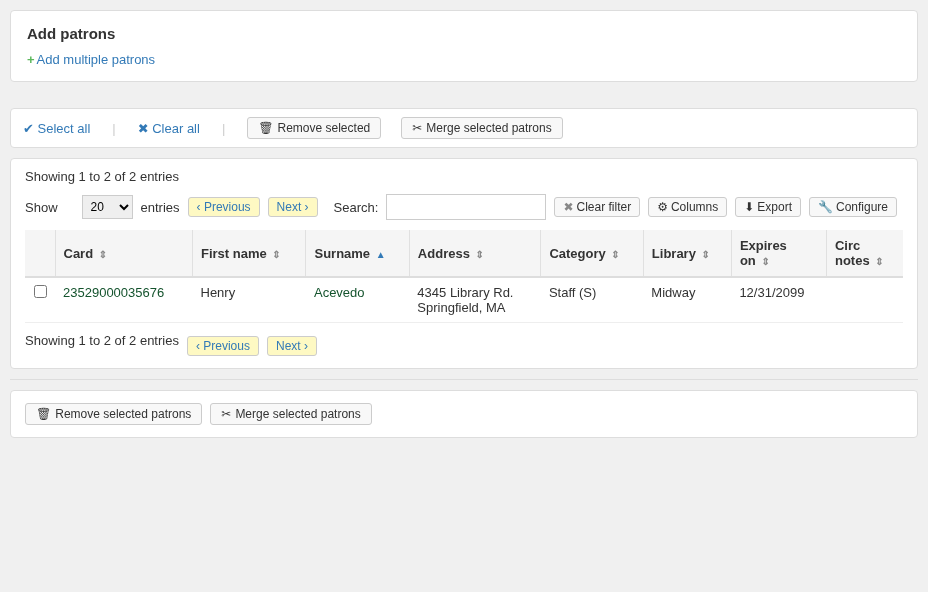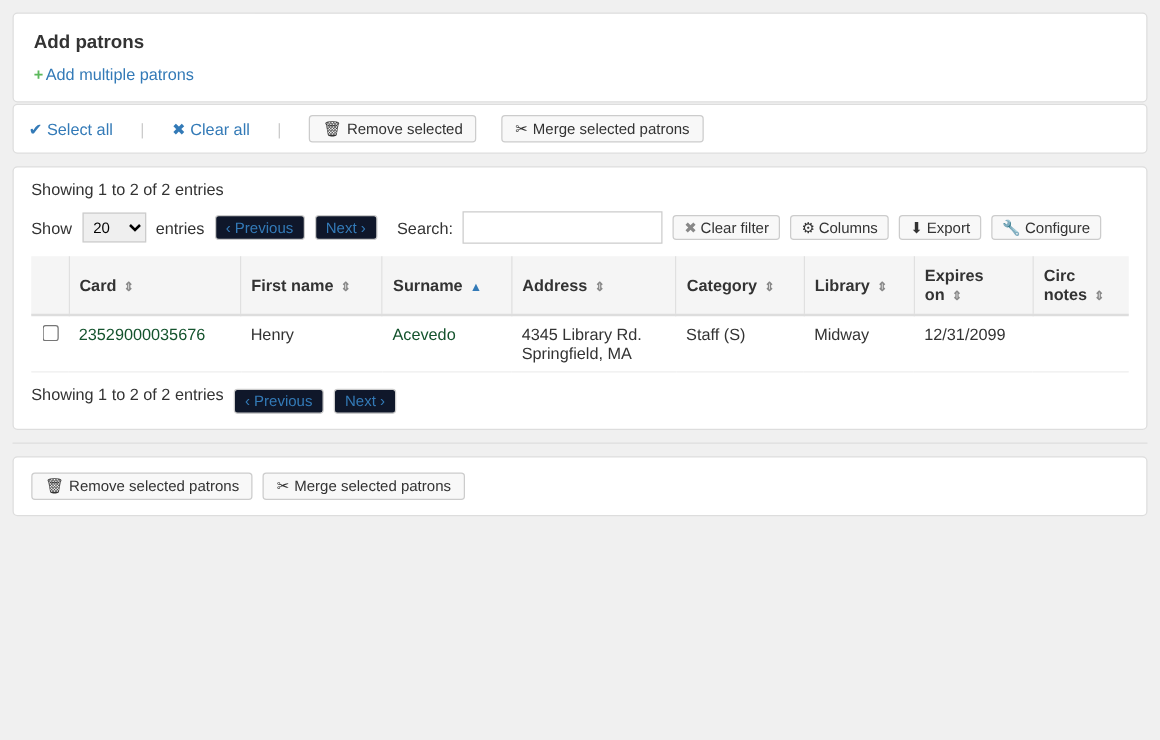--- a/index.html
+++ b/index.html
@@ -19,21 +19,21 @@
       font-size: 22px;
       font-weight: bold;
       margin-bottom: 12px;
       color: #000;
     }
     .card {
       background: #fff;
       border: 1px solid #ddd;
       border-radius: 4px;
       padding: 14px 16px;
-      margin-bottom: 1px;
+      margin-bottom: 26px;
     }
     .section-title {
       font-size: 15px;
       font-weight: bold;
       margin-bottom: 10px;
       color: #333;
     }
     .patron-search-row {
       display: flex;
       align-items: center;
@@ -120,30 +120,31 @@
       align-items: center;
       gap: 8px;
       margin-bottom: 10px;
       flex-wrap: wrap;
     }
     .show-select {
       border: 1px solid #ccc;
       padding: 2px 4px;
       font-size: 12px;
       height: 24px;
+      margin-left: 16px;
     }
     .entries-label { font-size: 13px; }
     .page-btn {
       display: inline-flex;
       align-items: center;
       gap: 2px;
       padding: 2px 8px;
       border: 1px solid #ccc;
       border-radius: 3px;
-      background: #0f172a;
+      background: #fef9c3;
       font-size: 12px;
       cursor: pointer;
       color: #337ab7;
       text-decoration: none;
     }
     .search-label { font-size: 13px; margin-left: 8px; }
     .search-input {
       border: 1px solid #ccc;
       padding: 3px 6px;
       width: 160px;

